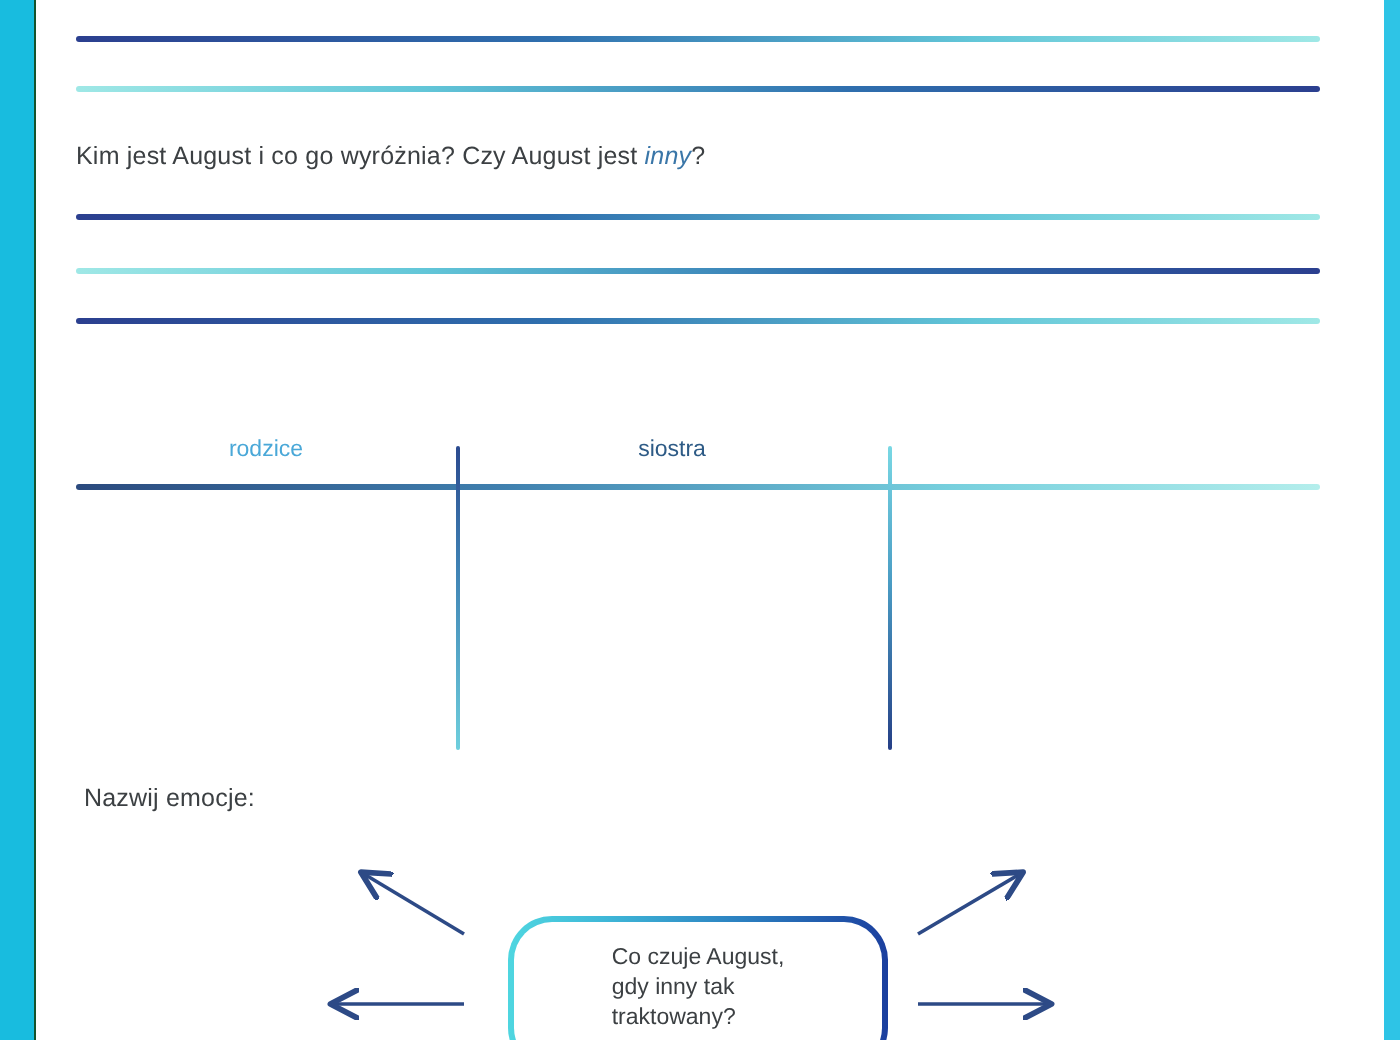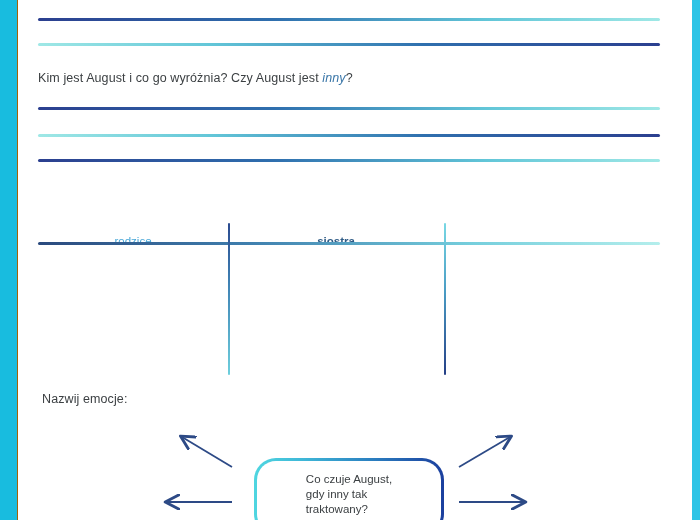--- a/index.html
+++ b/index.html
@@ -1,21 +1,21 @@
 <!DOCTYPE html>
 <html><head>
 <meta charset="utf-8">
 <style>
   html,body{margin:0;padding:0;}
   body{
     width:700px;height:520px;overflow:hidden;
     background:#ffffff;
     font-family:"Liberation Sans", sans-serif;
   }
-  .page{position:relative;width:700px;height:520px;background:#a16207;}
+  .page{position:relative;width:700px;height:520px;background:#14532d;}
 
   
   .band-left{position:absolute;left:0;top:0;width:17px;height:520px;background:#18bcdf;}
   .band-right{position:absolute;left:692px;top:0;width:8px;height:520px;background:#2ec4e6;}
 
   .sheet{position:absolute;left:18px;top:0;width:674px;height:520px;background:#ffffff;}
 
   
   .rule{position:absolute;left:20px;width:622px;height:3px;border-radius:2px;}
   .rule.dark-to-light{background:linear-gradient(90deg,#2b3f8f 0%,#2f6fae 38%,#62c6d8 72%,#9fe8e6 100%);}
@@ -26,24 +26,24 @@
     position:absolute;left:20px;
     font-size:12.5px;color:#3c4043;letter-spacing:.1px;white-space:nowrap;
   }
   .prompt .em{font-style:italic;color:#3a76a8;}
   .prompt.indent{left:24px;}
 
   
   .table{position:absolute;left:20px;top:215px;width:622px;height:160px;}
   .thead{position:absolute;left:0;top:0;width:622px;height:28px;}
   .th{
-    position:absolute;top:20px;font-size:11.5px;text-align:center;white-space:nowrap;
+    position:absolute;top:4px;font-size:11.5px;text-align:center;white-space:nowrap;
   }
   .th.c1{left:0;width:190px;color:#4aa8d8;}
-  .th.c2{left:190px;width:216px;color:#2e5b86;font-weight:bold;}
+  .th.c2{left:190px;width:216px;color:#2e5b86;}
   .th.c3{left:406px;width:216px;color:#6fd4e2;}
   .thead-rule{
     position:absolute;left:0;top:27px;width:622px;height:3px;border-radius:2px;
     background:linear-gradient(90deg,#2b4a7e 0%,#3f7fae 34%,#76cfdd 70%,#b4eeec 100%);
   }
   .vdiv{position:absolute;width:2px;border-radius:2px;}
   .vdiv.v1{left:190px;top:8px;height:152px;background:linear-gradient(180deg,#2b4a8f 0%,#3f82b4 40%,#6ecfdd 100%);}
   .vdiv.v2{left:406px;top:8px;height:152px;background:linear-gradient(180deg,#79d8e4 0%,#4a9cc4 45%,#253f86 100%);}
 
   

